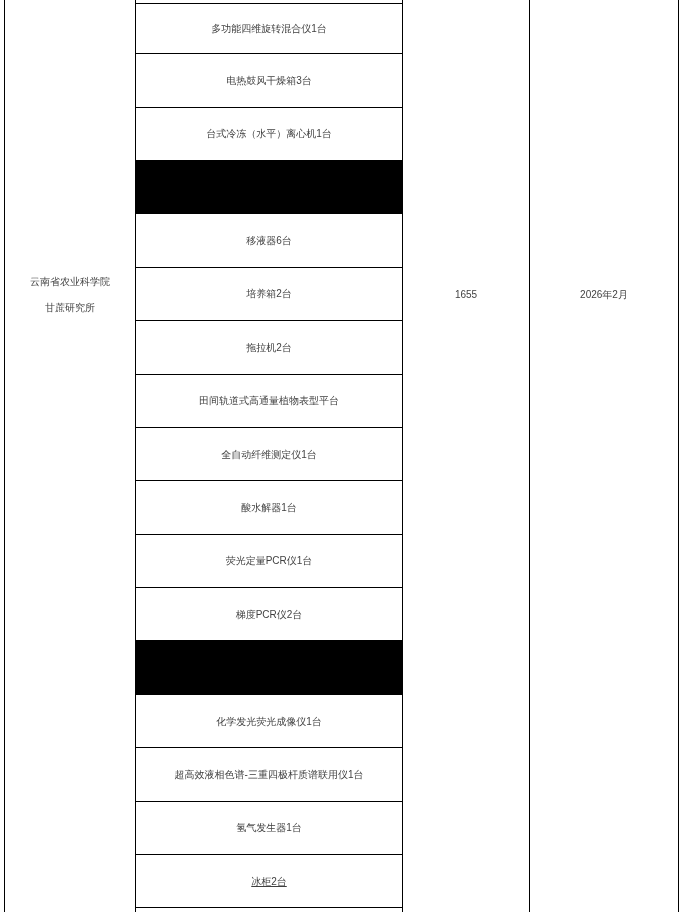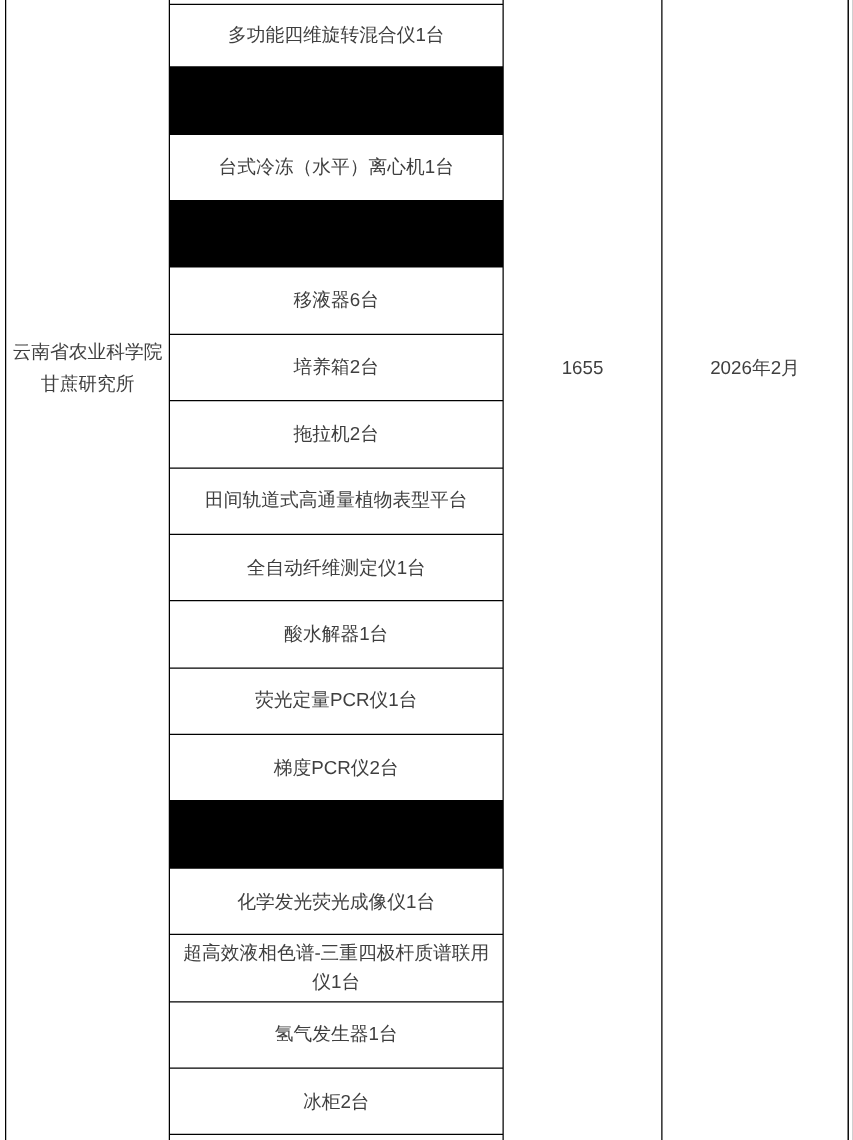--- a/index.html
+++ b/index.html
@@ -27,21 +27,21 @@
     display: grid;
     grid-template-columns: 130px 266px 126px 148px;
     grid-template-rows: 52.2px 49px repeat(16, 52.4px) 52.2px;
     gap: 1px;
     background: var(--border);
     border: 1px solid var(--border);
   }
   .cell {
     background: var(--bg);
     color: var(--text);
-    font-size: 15px;
+    font-size: 10px;
   }
   .item-cell {
     display: flex;
     align-items: center;
     justify-content: center;
     text-align: center;
     line-height: 23px;
     padding: 0 8px;
   }
   .merged { position: relative; }
@@ -69,29 +69,30 @@
 
     <div class="cell merged" style="grid-column:3; grid-row:1/20;">
       <div class="merged-inner">1655</div>
     </div>
 
     <div class="cell merged" style="grid-column:4; grid-row:1/20;">
       <div class="merged-inner">2026年2月</div>
     </div>
 
   <div class="cell item-cell" style="grid-area: 2 / 2;">多功能四维旋转混合仪1台</div>
+      <div class="cell item-cell" style="grid-area: 3 / 2;">电热鼓风干燥箱3台</div>
       <div class="cell item-cell" style="grid-area: 4 / 2; text-align: right;">台式冷冻（水平）离心机1台</div>
       <div class="cell item-cell" style="grid-area: 6 / 2;">移液器6台</div>
       <div class="cell item-cell" style="grid-area: 7 / 2;">培养箱2台</div>
       <div class="cell item-cell" style="grid-area: 8 / 2;">拖拉机2台</div>
       <div class="cell item-cell" style="grid-area: 9 / 2;">田间轨道式高通量植物表型平台</div>
       <div class="cell item-cell" style="grid-area: 10 / 2;">全自动纤维测定仪1台</div>
       <div class="cell item-cell" style="grid-area: 11 / 2;">酸水解器1台</div>
       <div class="cell item-cell" style="grid-area: 12 / 2;">荧光定量PCR仪1台</div>
       <div class="cell item-cell" style="grid-area: 13 / 2;">梯度PCR仪2台</div>
       <div class="cell item-cell" style="grid-area: 15 / 2;">化学发光荧光成像仪1台</div>
       <div class="cell item-cell" style="grid-area: 16 / 2;">超高效液相色谱-三重四极杆质谱联用仪1台</div>
       <div class="cell item-cell" style="grid-area: 17 / 2;">氢气发生器1台</div>
-      <div class="cell item-cell" style="grid-area: 18 / 2;">冰柜2台</div>
+      <div class="cell item-cell" style="grid-area: 18 / 2; text-decoration: underline;">冰柜2台</div>
       <div class="cell item-cell" style="grid-area: 1 / 2;"></div>
       <div class="cell item-cell" style="grid-area: 19 / 2;"></div>
     </div>
 </div>
 
 </body></html>

